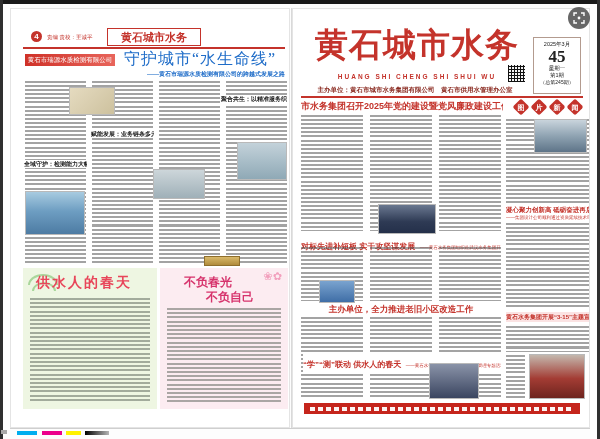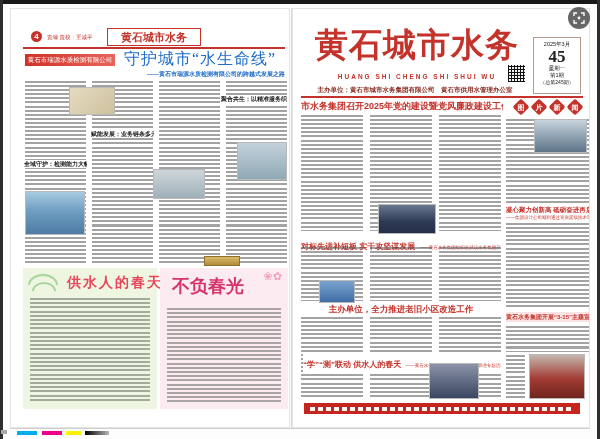--- a/index.html
+++ b/index.html
@@ -71,27 +71,28 @@
     <div class="abs photo" style="left:14px;top:182px;width:60px;height:44px;background:linear-gradient(180deg,#a8cbe0 0%,#6e9ec2 45%,#4d7ba3 100%);"></div>
     <div class="abs colhead" style="left:80px;top:121px;width:63px;">赋能发展：业务链条多元化扩展</div>
     <div class="abs photo" style="left:142px;top:160px;width:52px;height:30px;background:linear-gradient(180deg,#cdd6da,#9fb0b8);"></div>
     <div class="abs colhead" style="left:210px;top:86px;width:66px;">聚合共生：以精准服务织就水务新格局</div>
     <div class="abs photo" style="left:226px;top:133px;width:50px;height:38px;background:linear-gradient(180deg,#c3d2da,#8fa9b6);"></div>
     <div class="abs" style="left:193px;top:247px;width:34px;height:8px;background:linear-gradient(180deg,#d9b96a,#b08c3c);border:1px solid #8f6f2c;"></div>
 
     <div class="abs" style="left:12px;top:259px;width:134px;height:141px;background:#eef6e2;">
       <div class="abs wave" style="left:5px;top:6px;width:26px;height:9px;"></div>
       <div class="abs wave" style="left:9px;top:14px;width:20px;height:7px;"></div>
-      <div class="abs serif" style="left:39px;top:6px;width:106px;text-align:center;font-size:14px;font-weight:bold;color:#e8465a;letter-spacing:2px;">供水人的春天</div>
+      <div class="abs serif" style="left:8px;top:6px;width:106px;text-align:center;font-size:14px;font-weight:bold;color:#e8465a;letter-spacing:2px;">供水人的春天</div>
       <div class="abs sim-soft" style="left:7px;top:30px;width:120px;height:104px;"></div>
     </div>
 
     <div class="abs" style="left:149px;top:259px;width:128px;height:141px;background:#fcecf1;">
       <div class="abs" style="right:6px;top:2px;font-size:11px;color:#f2a0bd;">❀✿</div>
-      <div class="abs serif" style="left:8px;top:6px;width:80px;text-align:center;font-size:18px;font-weight:bold;color:#d6336c;">不负春光</div>
+      <div class="abs serif" style="left:8px;top:6px;width:80px;text-align:center;font-size:12px;font-weight:bold;color:#d6336c;">不负春光</div>
+      <div class="abs serif" style="left:30px;top:21px;width:80px;text-align:center;font-size:12px;font-weight:bold;color:#d6336c;">不负自己</div>
       <div class="abs sim-soft" style="left:7px;top:40px;width:114px;height:94px;"></div>
     </div>
   </div>
 
   <div class="abs gutter" style="left:291px;top:8px;width:1px;height:420px;"></div>
 
   <div class="abs page" style="left:292px;top:8px;width:298px;height:420px;">
 
     <div class="abs serif red" style="left:22px;top:14px;width:204px;text-align:center;font-size:33px;font-weight:bold;letter-spacing:1px;">黄石城市水务</div>
     <div class="abs red" style="left:22px;top:64px;width:204px;text-align:center;font-size:6.5px;font-weight:bold;letter-spacing:2px;">HUANG SHI CHENG SHI SHUI WU</div>

